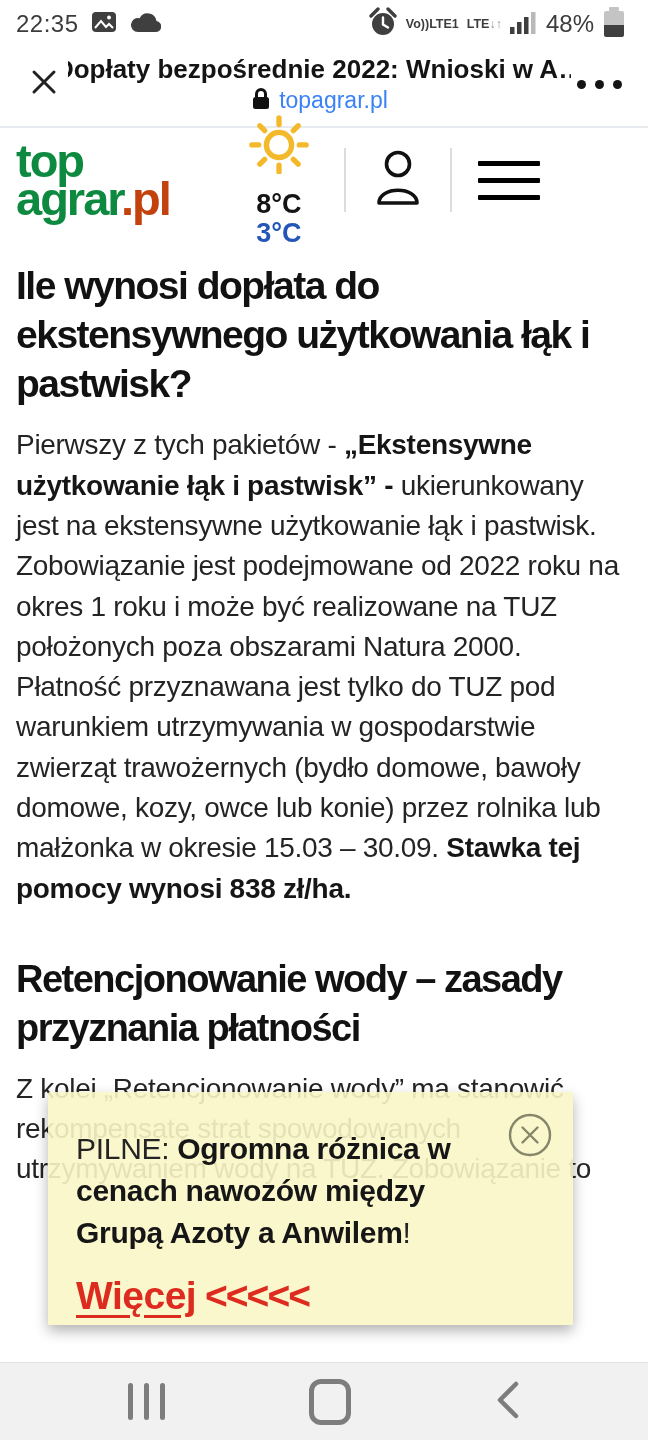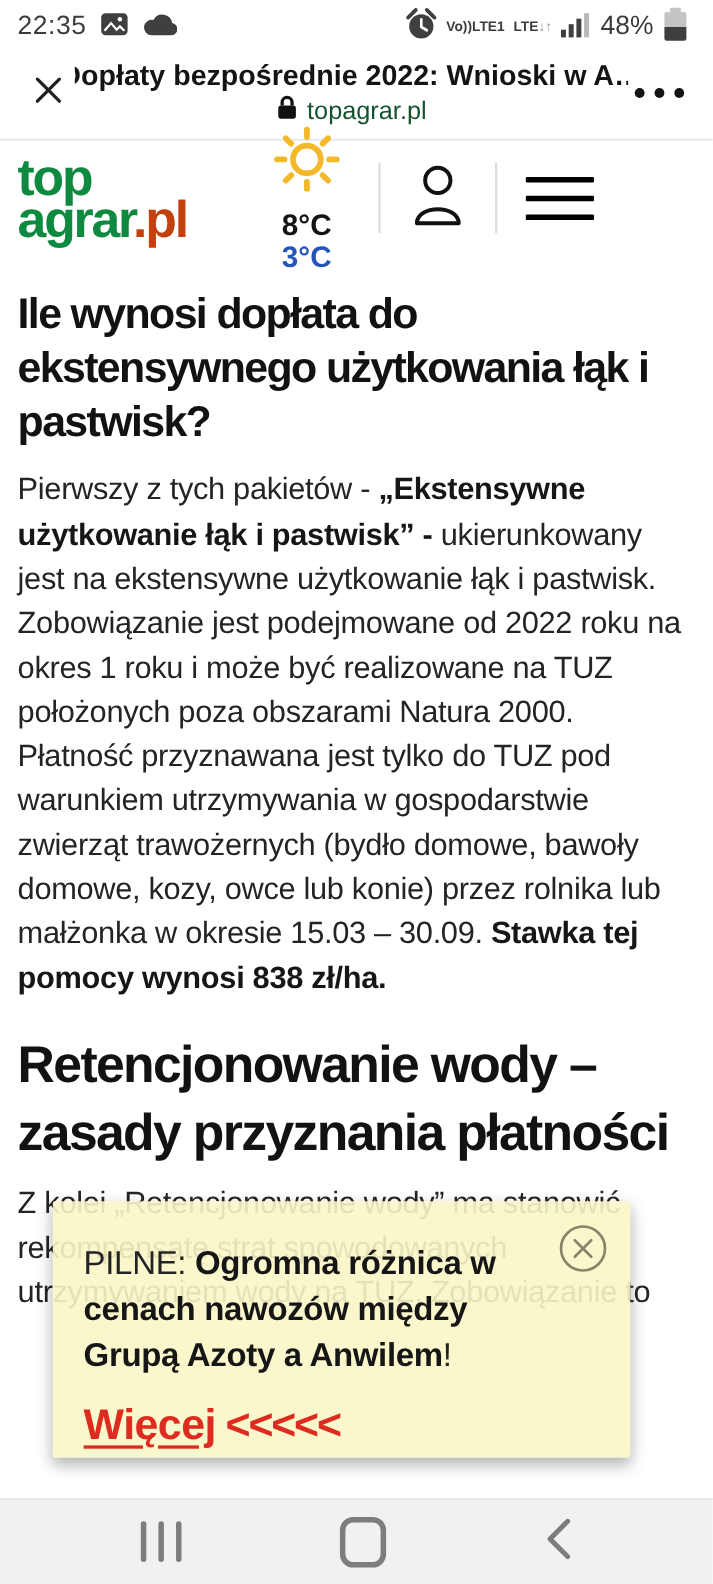--- a/index.html
+++ b/index.html
@@ -34,21 +34,21 @@
   .tabbar {
     height:86px;
     display:flex; align-items:center;
     padding:0 20px;
     border-bottom:2px solid #e7eaef;
   }
   .tab-close { width:48px; height:48px; display:flex; align-items:center; justify-content:center; }
   .tab-center { flex:1; display:flex; flex-direction:column; align-items:center; gap:2px; overflow:hidden; }
   .tab-title { font-size:26px; font-weight:700; color:#141414; white-space:nowrap; }
   .tab-domain-row { display:flex; align-items:center; gap:8px; }
-  .tab-domain { font-size:23px; color:#14532d; }
+  .tab-domain { font-size:23px; color:#3b82f6; }
   .menu-dots { display:flex; gap:9px; padding:0 6px; }
   .menu-dots i { width:9px; height:9px; border-radius:50%; background:#141414; }
 
   
   .siteheader {
     height:104px;
     display:flex; align-items:center;
     padding:0 18px 0 16px;
   }
   .logo { line-height:0.80; font-weight:800; font-size:47px; letter-spacing:-2px; }
@@ -66,22 +66,22 @@
   
   .content { padding:0 16px; }
   .h1 {
     margin-top:30px;
     font-size:39px; font-weight:700; line-height:1.25;
     letter-spacing:-1.5px; color:#121212;
   }
   .para { margin-top:17px; font-size:28px; line-height:1.44; color:#242424; letter-spacing:-0.3px; }
   .para b { color:#161616; }
   .h2 {
-    margin-top:28px;
-    font-size:47px; font-weight:700; line-height:1.30;
+    margin-top:46px;
+    font-size:38px; font-weight:700; line-height:1.30;
     letter-spacing:-1.5px; color:#121212;
   }
   .para2 { margin-top:15px; font-size:28px; line-height:1.44; color:#242424; letter-spacing:-0.3px; }
 
   
   .popup {
     position:absolute; left:48px; top:1092px; width:525px; height:233px;
     background:rgba(250,246,199,0.90);
     border-radius:2px;
     box-shadow:0 6px 14px rgba(0,0,0,0.30);

